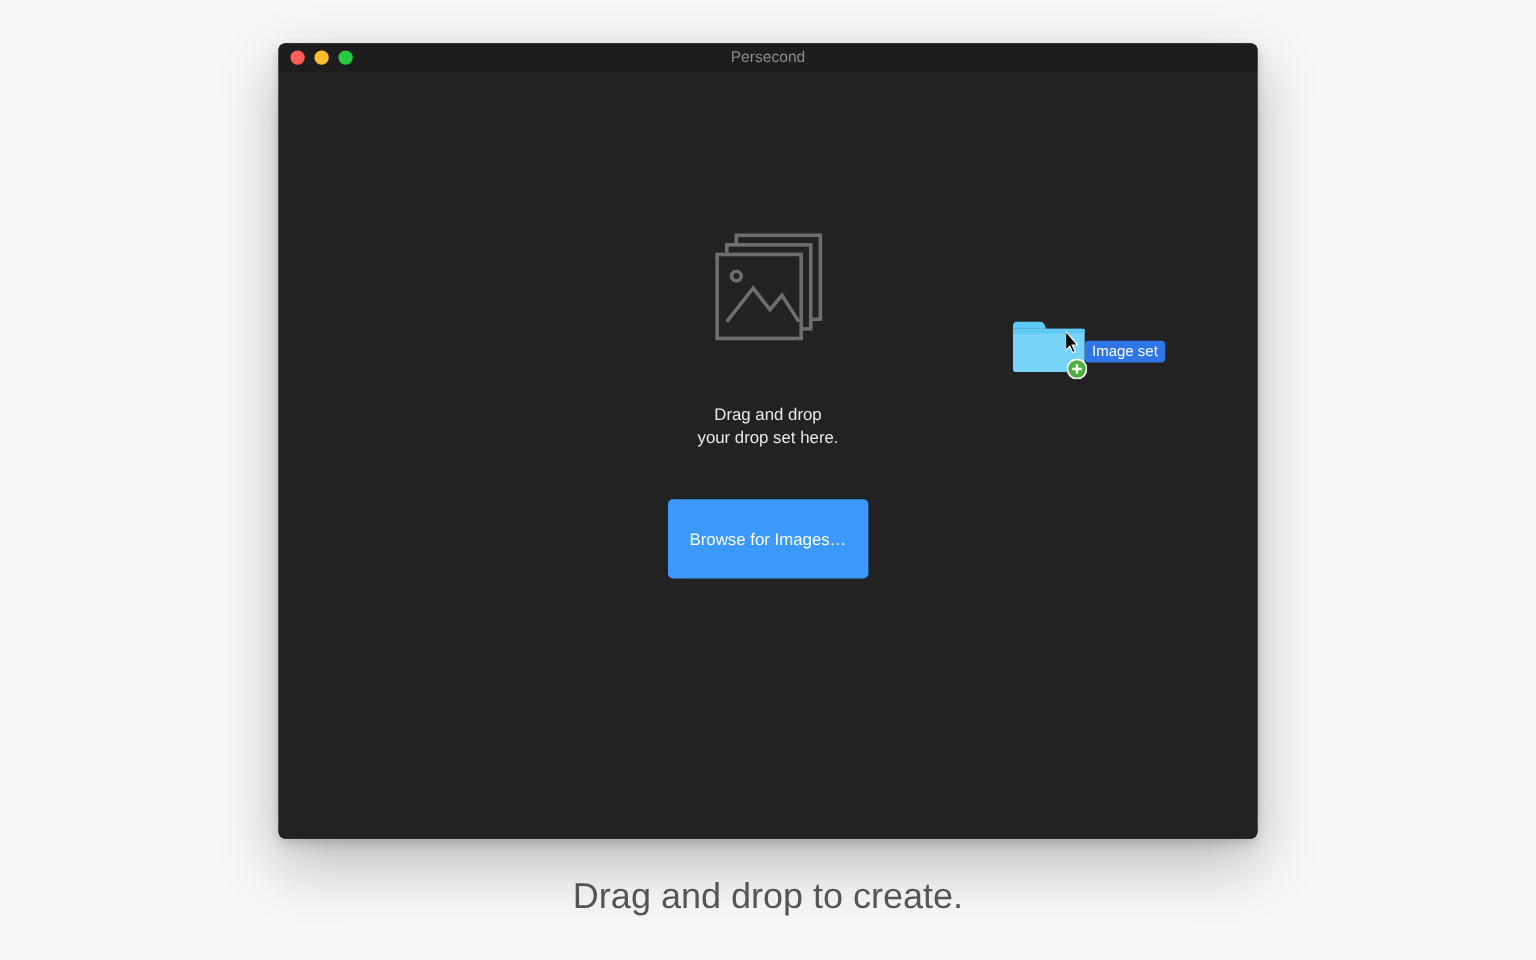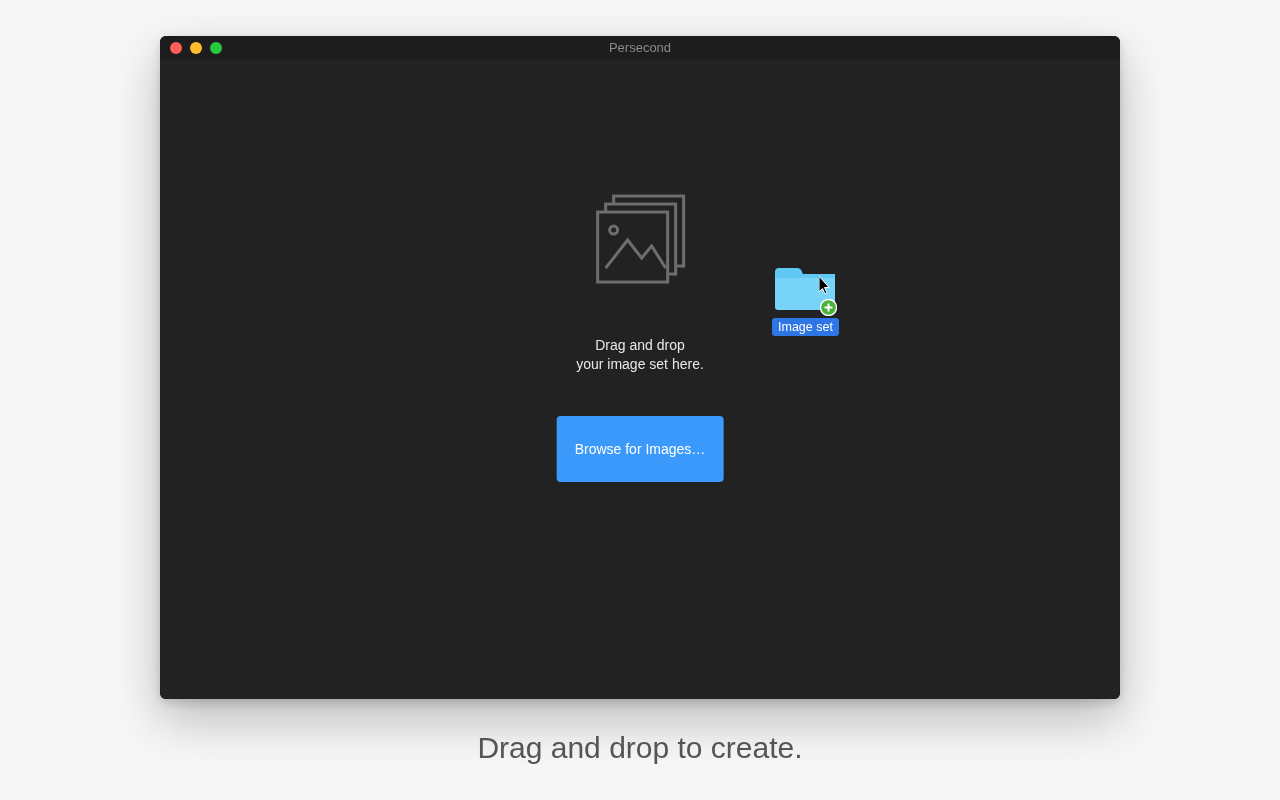--- a/index.html
+++ b/index.html
@@ -12,21 +12,21 @@
       font-family: -apple-system, BlinkMacSystemFont, "Helvetica Neue", Arial, sans-serif;
       display: flex;
       flex-direction: column;
       align-items: center;
       justify-content: center;
       width: 1280px;
       height: 800px;
       overflow: hidden;
     }
     .window {
-      width: 960px;
+      width: 816px;
       height: 663px;
       background: #222222;
       border-radius: 6px;
       box-shadow: 0 20px 50px rgba(0,0,0,0.25), 0 4px 10px rgba(0,0,0,0.15);
       display: flex;
       flex-direction: column;
       overflow: hidden;
     }
     .titlebar {
       height: 24px;
@@ -92,21 +92,21 @@
       border-radius: 4px;
       padding: 25px 18px;
       cursor: pointer;
       font-weight: 400;
     }
     .folder-drag {
       position: absolute;
       left: 612px;
       top: 208px;
       display: flex;
-      flex-direction: column;
+      flex-direction: row;
       align-items: center;
     }
     .folder-icon {
       position: relative;
       width: 60px;
       height: 46px;
       margin-bottom: 4px;
     }
     .folder-label {
       background: #2e75e6;
@@ -149,21 +149,21 @@
 
           <rect x="8" y="24" width="70" height="70" fill="#222222" stroke="#6e6e6e" stroke-width="3"></rect>
 
           <circle cx="24" cy="42" r="4" fill="none" stroke="#6e6e6e" stroke-width="3"></circle>
 
           <polyline points="16,80 38,52 52,70 62,58 76,80" fill="none" stroke="#6e6e6e" stroke-width="3"></polyline>
         </svg>
       </div>
       <div class="dd-text">
         <span>Drag and drop</span><br>
-        <span>your image set here.</span>
+        <span>your drop set here.</span>
       </div>
       <button class="browse-btn">Browse for Images…</button>
     </div>
 
     <div class="folder-drag">
       <div class="folder-icon">
         <svg width="60" height="46" viewBox="0 0 60 46">
 
           <path d="M0 4 Q0 0 4 0 L22 0 Q26 0 27 4 L28 6 L0 6 Z" fill="#5fc8f3"></path>
 

